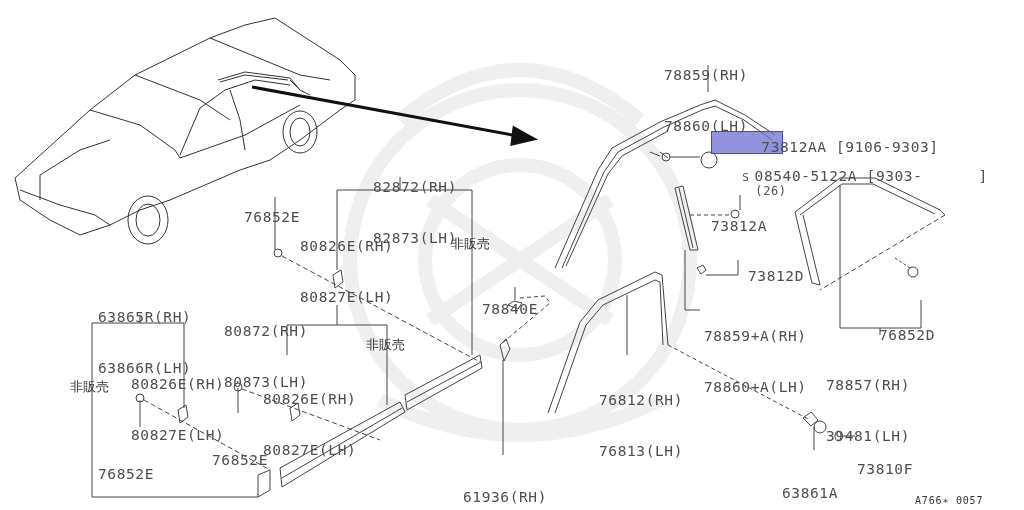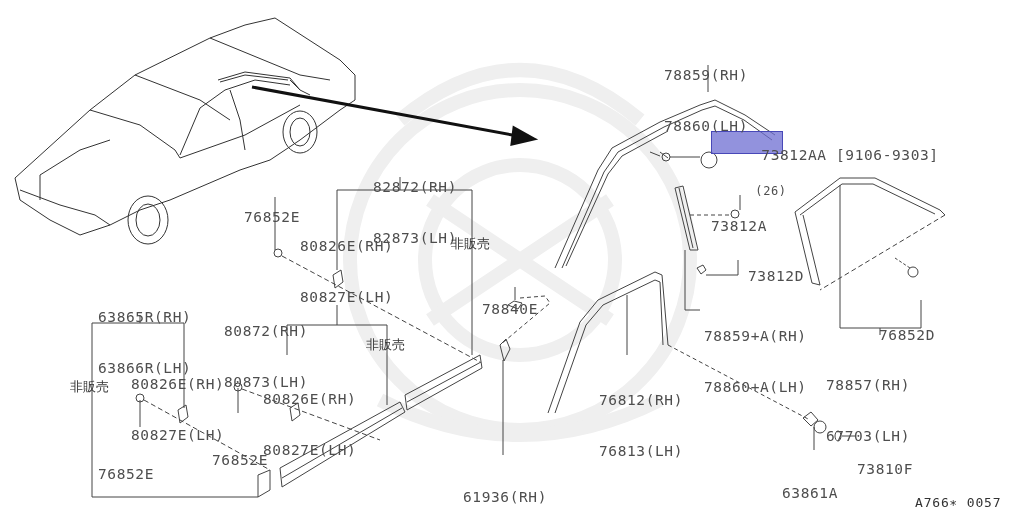--- a/index.html
+++ b/index.html
@@ -3,21 +3,21 @@
 <meta charset="utf-8">
 <style>
   html, body { margin:0; padding:0; background:#ffffff; }
   #stage { position:relative; width:1024px; height:510px; overflow:hidden; background:#ffffff;
            font-family:"DejaVu Sans Mono","Liberation Mono",monospace; color:#4a4a4a; }
   svg.art { position:absolute; left:0; top:0; }
   .lbl { position:absolute; font-size:14.5px; line-height:17px; letter-spacing:0.6px; white-space:pre; color:#4e4e4e; cursor:pointer; }
   .lbl .ln { display:block; }
   .jp { position:absolute; font-size:13px; font-family:"DejaVu Sans",sans-serif; color:#333; white-space:pre; }
   .hl { position:absolute; background:rgba(110,110,210,0.75); border:1px solid #4848b8; }
-  .code { position:absolute; font-size:13px; letter-spacing:0.8px; color:#333; white-space:pre; }
+  .code { position:absolute; font-size:10px; letter-spacing:0.8px; color:#333; white-space:pre; }
 </style>
 </head>
 <body>
 
 <div id="stage">
 
   <svg class="art" width="1024" height="510" viewBox="0 0 1024 510">
 
     <g stroke="#efefef" stroke-width="14" fill="none">
       <circle cx="520" cy="260" r="170"></circle>
@@ -143,24 +143,27 @@
     </g>
   </svg>
 
   <div class="hl" style="left:711px;top:131px;width:70px;height:21px;"></div>
 
   <div class="lbl" style="left:664px;top:33px;">
     <span class="ln">78859(RH)</span>
     <span class="ln">78860(LH)</span>
   </div>
 
-  <div class="lbl" style="left:724px;top:130px;">
+  <div class="lbl" style="left:724px;top:122px;">
     <span>73812A</span><span>A</span> <span>[9106-9303]</span>
   </div>
 
+  <div class="lbl" style="left:702px;top:151px;">
+    <span style="font-size:11px;margin-left:3px;margin-right:5px;">S</span><span>08540-5122A</span> <span>[9303-      ]</span>
+  </div>
   <div class="lbl" style="left:724px;top:166px;font-size:12px;">
     <span>(26)</span>
   </div>
 
   <div class="lbl" style="left:711px;top:184px;">
     <span class="ln">73812A</span>
   </div>
 
   <div class="lbl" style="left:705px;top:234px;margin-left:43px;">
     <span class="ln">73812D</span>
@@ -170,21 +173,21 @@
     <span class="ln">78859+A(RH)</span>
     <span class="ln">78860+A(LH)</span>
   </div>
 
   <div class="lbl" style="left:879px;top:293px;">
     <span class="ln">76852D</span>
   </div>
 
   <div class="lbl" style="left:826px;top:343px;">
     <span class="ln">78857(RH)</span>
-    <span class="ln">67703(LH)</span>
+    <span class="ln">39481(LH)</span>
   </div>
 
   <div class="lbl" style="left:599px;top:358px;">
     <span class="ln">76812(RH)</span>
     <span class="ln">76813(LH)</span>
   </div>
 
   <div class="lbl" style="left:857px;top:427px;">
     <span class="ln">73810F</span>
   </div>

